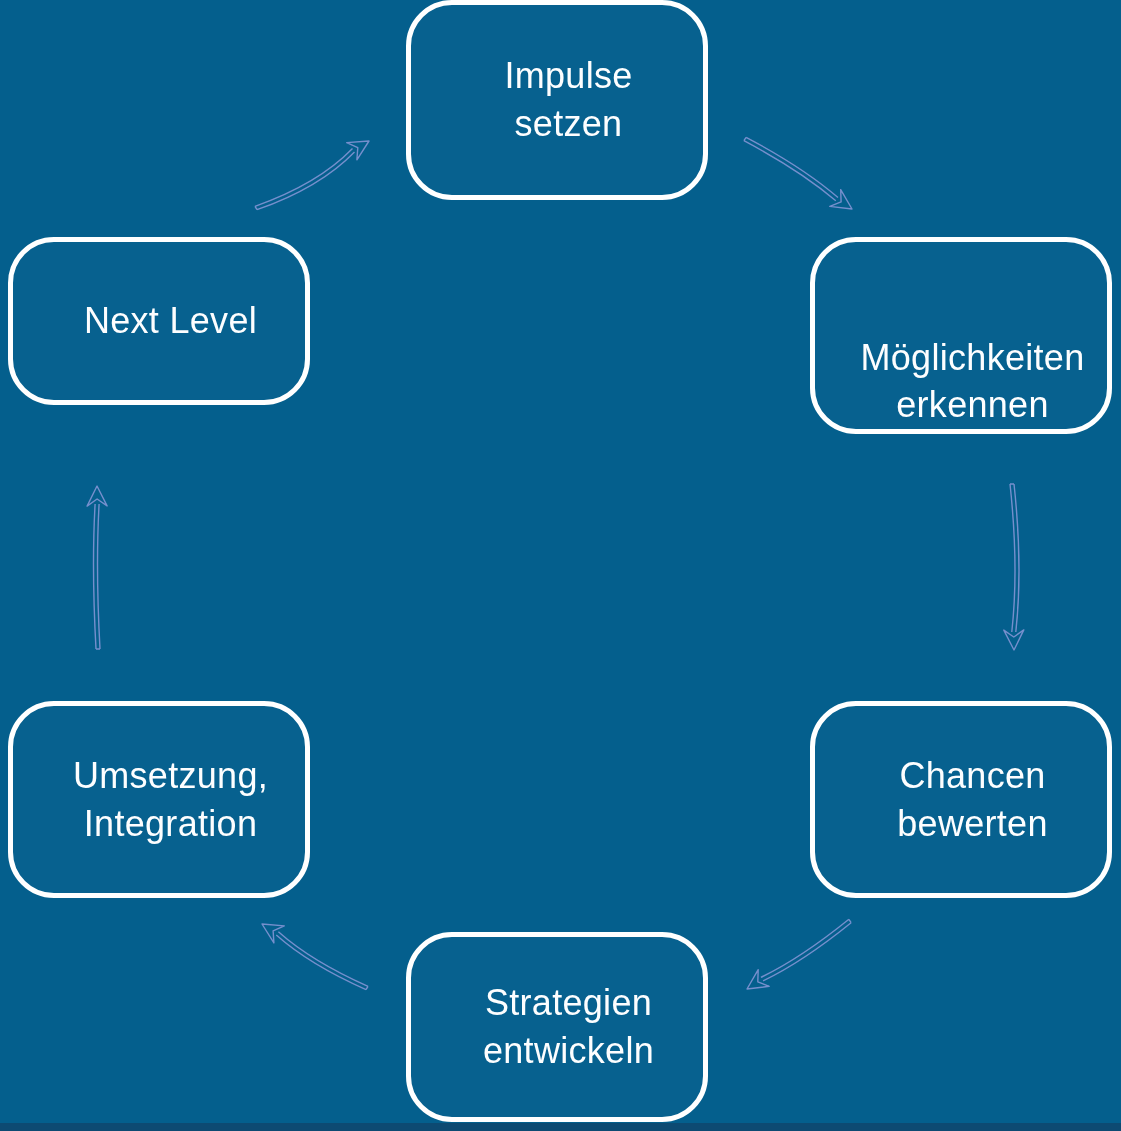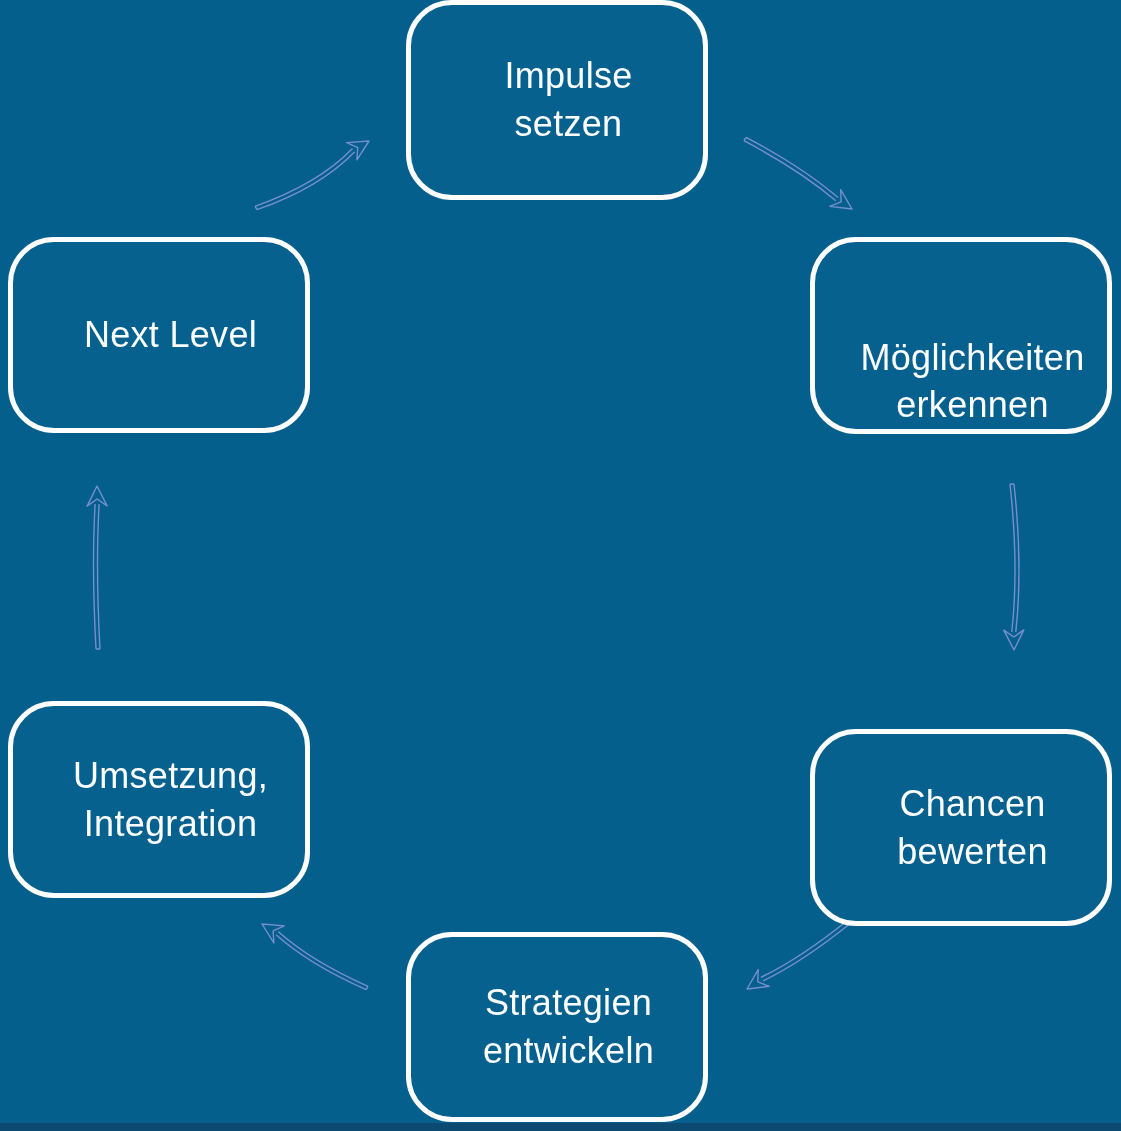--- a/index.html
+++ b/index.html
@@ -28,24 +28,24 @@
     color:#fdfeff;
     font-size:36px;
     line-height:1.32;
     text-align:center;
     white-space:pre-line;
     font-weight:400;
     letter-spacing:0.3px;
   }
   .n-impulse     {left:406px; top:0px;    width:302px; height:200px;}
   .n-moeglich    {left:810px; top:237px;  width:302px; height:197px;align-items:flex-end;}
-  .n-chancen     {left:810px; top:701px;  width:302px; height:197px;margin-top:28px;}
+  .n-chancen     {left:810px; top:701px;  width:302px; height:197px;}
   .n-strategien  {left:406px; top:932px;  width:302px; height:190px;}
   .n-umsetzung   {left:8px;   top:701px;  width:302px; height:197px;}
-  .n-next        {left:8px;   top:237px;  width:302px; height:196px;}
+  .n-next        {left:8px;   top:237px;  width:302px; height:168px;}
   .bottom-strip{
     position:absolute;left:0;bottom:0;width:100%;height:8px;
     background:#0d4a72;z-index:0;
   }
 </style>
 </head>
 <body>
 
 <div class="canvas">
 

